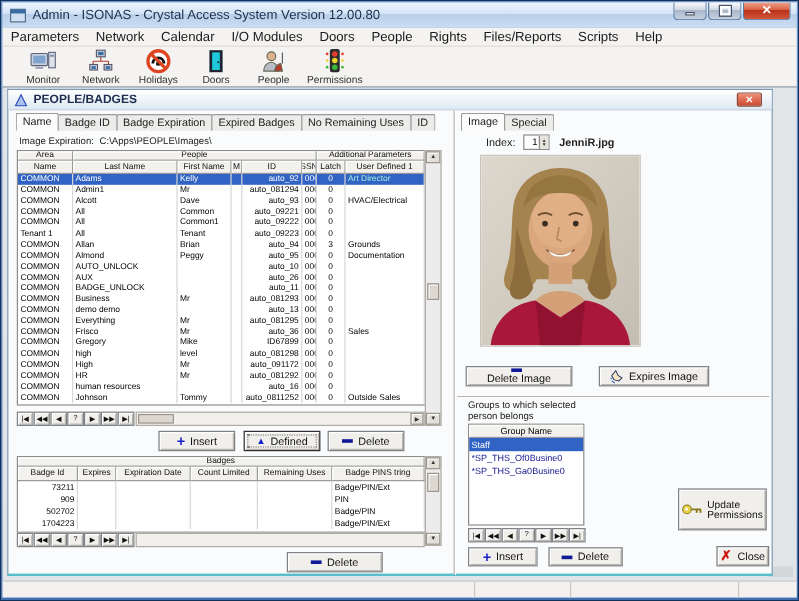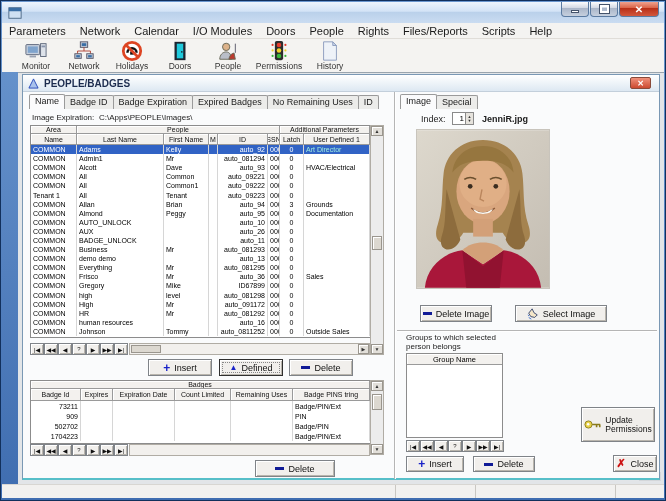--- a/index.html
+++ b/index.html
@@ -24,21 +24,21 @@
   #menubar{position:absolute;left:1px;top:22px;right:1px;height:16px;background:#f4f3f1;
     display:flex;align-items:center;font-size:11px;color:#1a1a1a;border-bottom:1px solid #e0ddd8;}
   .menu-item{padding:0 7px;}
   #toolbar{position:absolute;left:1px;top:38px;right:1px;height:33px;background:#f4f3f1;
     display:flex;align-items:flex-start;padding-left:10px;}
   .tool{display:flex;flex-direction:column;align-items:center;width:48px;margin-top:1px;}
   .tool svg{width:22px;height:22px;}
   .tool .tlabel{font-size:8.5px;color:#333;margin-top:-1px;}
   
   #mdi{position:absolute;left:1px;right:1px;top:71px;height:412px;background:#e2e5e8;
-    border-top:1px solid #9aa4ad;margin-left:16px;}
+    border-top:1px solid #9aa4ad;}
   #mdi-corner{position:absolute;right:3px;bottom:3px;width:22px;height:9px;background:#d4d7da;}
   
   #child{position:absolute;left:4px;top:1px;width:638px;height:406px;background:#fafbfc;
     border:1px solid #7a98b4;border-bottom:2px solid #57bfc9;}
   #child-title{height:17px;background:linear-gradient(#ffffff,#dde8f2);display:flex;
     align-items:center;padding-left:5px;font-size:10px;font-weight:bold;color:#1c2c4e;
     border-bottom:1px solid #c3cfdb;position:relative;}
   #child-title svg{width:11px;height:11px;margin-right:5px;}
   #child-close{position:absolute;right:8px;top:2px;width:21px;height:12px;border-radius:2px;
     border:1px solid #8a4a3a;background:linear-gradient(#f0907a,#cc4a30);color:#fff;
@@ -115,20 +115,21 @@
 </head>
 <body>
 
 <div id="win">
 
   <div id="titlebar">
     <svg class="app-icon" viewBox="0 0 16 16">
         <rect x="1" y="2" width="14" height="12" fill="#cfe0f2" stroke="#44617e"></rect>
         <rect x="1" y="2" width="14" height="4" fill="#3a6ea5"></rect>
       </svg>
+    <span>Admin - ISONAS - Crystal Access System Version 12.00.80</span>
     <div id="winbtns">
       <div class="wbtn">
           <span class="glyph-min"></span>
         </div>
       <div class="wbtn">
           <span class="glyph-max"></span>
         </div>
       <div class="wbtn close">
           <span>✕</span>
         </div>
@@ -204,27 +205,20 @@
           <circle cx="12" cy="11.4" r="2.5" fill="#f0d22c"></circle>
           <circle cx="12" cy="17.4" r="2.5" fill="#39b83a"></circle>
           <circle cx="5" cy="5.4" r="1.2" fill="#e53c2e"></circle>
           <circle cx="19" cy="5.4" r="1.2" fill="#e53c2e"></circle>
           <circle cx="5" cy="11.4" r="1.2" fill="#f0d22c"></circle>
           <circle cx="19" cy="11.4" r="1.2" fill="#f0d22c"></circle>
           <circle cx="5" cy="17.4" r="1.2" fill="#39b83a"></circle>
           <circle cx="19" cy="17.4" r="1.2" fill="#39b83a"></circle>
         </svg>
       <span class="tlabel">Permissions</span>
-    </div>
-    <div class="tool">
-      <svg viewBox="0 0 24 24">
-          <path d="M5 2h10l4 4v16H5z" fill="#eef2f8" stroke="#8a9abc"></path>
-          <path d="M15 2v4h4z" fill="#cdd8ea" stroke="#8a9abc"></path>
-        </svg>
-      <span class="tlabel">History</span>
     </div>
   </div>
 
   <div id="mdi">
     <div id="mdi-corner"></div>
 
     <div id="child">
       <div id="child-title">
         <svg viewBox="0 0 12 12">
             <path d="M6 1L11 11H1z" fill="#a9c2ec" stroke="#2546b8"></path>
@@ -615,39 +609,44 @@
             <path d="M66 60l-2 10 4 2" stroke="#b9855c" stroke-width="1.4" fill="none"></path>
             <path d="M55 79q12 10 24 0" stroke="#8a5a3a" stroke-width="1.6" fill="none"></path>
             <path d="M57 80q10 7 20 0 -2 5-10 5t-10-5z" fill="#fdfdf8"></path>
             <rect x="57" y="90" width="20" height="18" fill="#d3a078"></rect>
             <path d="M8 160c2-22 20-36 38-38l21 14 21-14c18 2 36 16 38 38z" fill="#a9173a"></path>
             <path d="M46 122l21 16 21-16-4 38H50z" fill="#911230"></path>
             <path d="M46 122c6-6 13-8 21-8s15 2 21 8l-21 14z" fill="#d3a078"></path>
           </svg>
         </div>
 
-        <div class="btn" style="position:absolute;left:397px;top:213px;width:72px;height:17px;">
+        <div class="btn" style="position:absolute;left:381px;top:213px;width:89px;height:17px;flex-direction:column;">
           <span class="ic-minus"></span>
           <span>Delete Image</span>
         </div>
         <div class="btn" style="position:absolute;left:492px;top:213px;width:92px;height:17px;">
           <svg width="12" height="12" viewBox="0 0 14 14" style="margin-right:4px;">
               <path d="M6 1l2.2 4.6L12 8l-3 3-4.6-1L2 6z" fill="#f5e6c8" stroke="#2a3a66"></path>
               <path d="M2 11l3 2M1 8l1.4 1.2" stroke="#2a62c8" fill="none"></path>
             </svg>
-          <span>Select Image</span>
+          <span>Expires Image</span>
         </div>
 
         <div class="hline" style="left:374px;top:238px;width:260px;"></div>
 
         <div class="caption" style="left:383px;top:241px;">Groups to which selected</div>
         <div class="caption" style="left:383px;top:250px;">person belongs</div>
 
         <div id="groups-box">
           <div class="hd">Group Name</div>
+          <div id="groups-body">
+              <div class="grow sel">Staff</div>
+              <div class="grow">*SP_THS_Of0Busine0</div>
+              <div class="grow">*SP_THS_Ga0Busine0</div>
+            </div>
         </div>
         <div class="navbar" style="left:383px;top:348px;">
             <div class="btn navbtn">|◀</div>
             <div class="btn navbtn">◀◀</div>
             <div class="btn navbtn">◀</div>
             <div class="btn navbtn">?</div>
             <div class="btn navbtn">▶</div>
             <div class="btn navbtn">▶▶</div>
             <div class="btn navbtn">▶|</div>
           </div>

